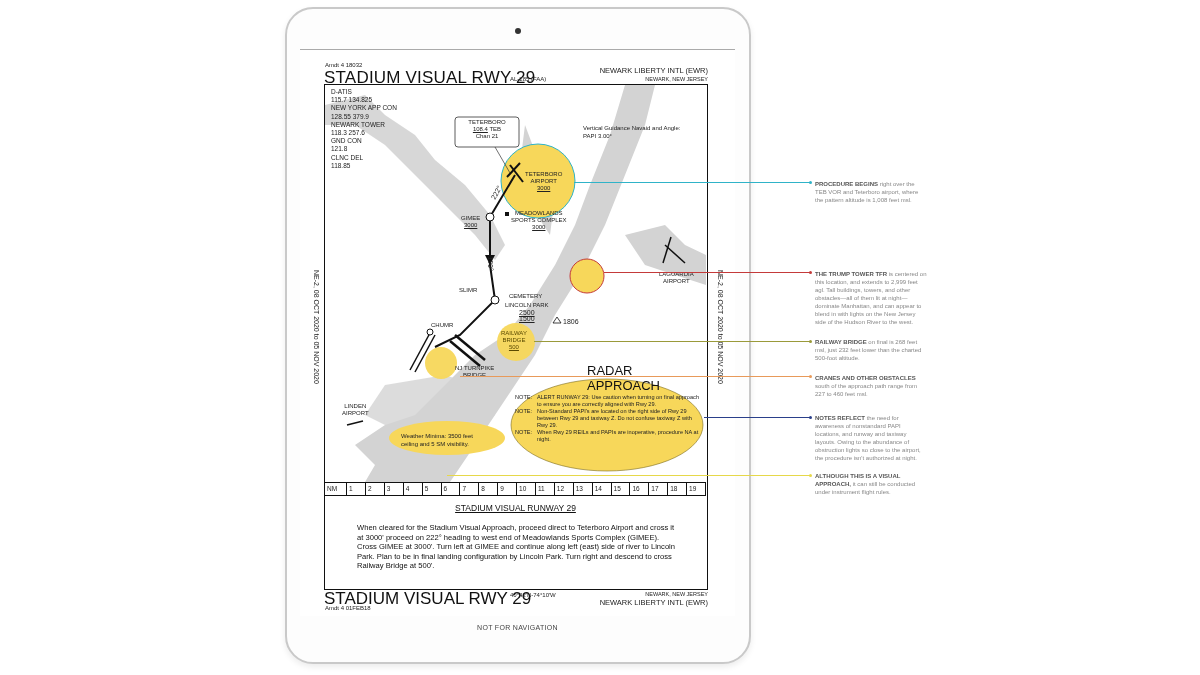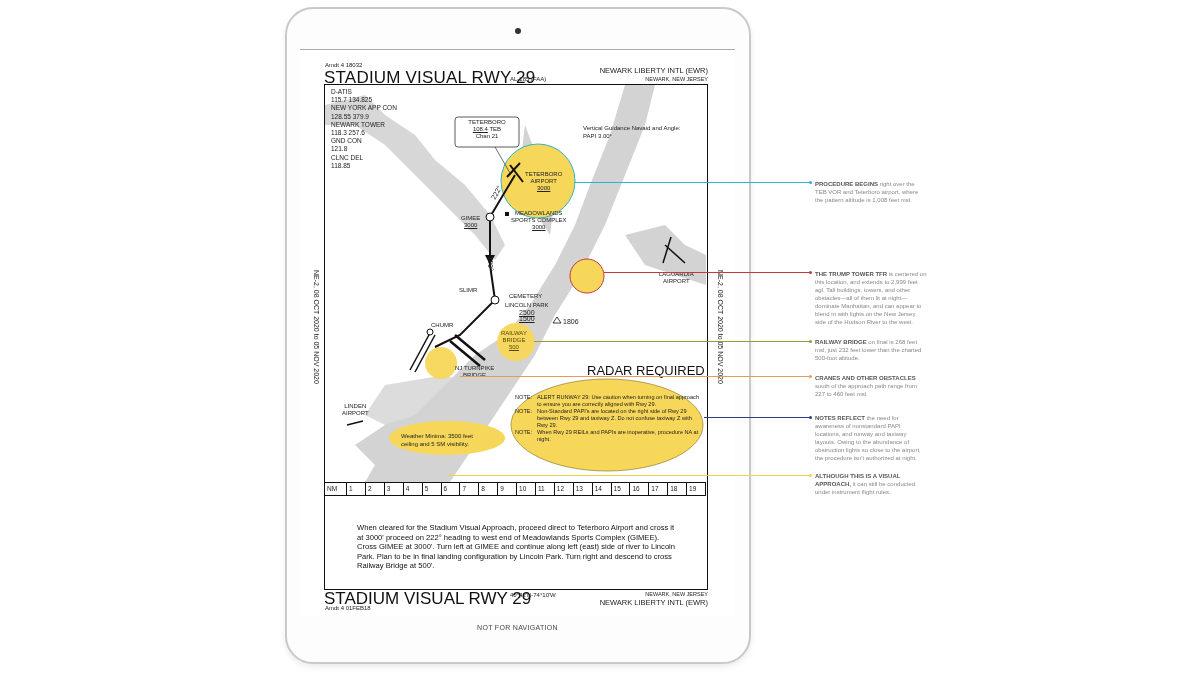--- a/index.html
+++ b/index.html
@@ -155,21 +155,21 @@
   </div>
   <div class="label" style="left:334px;top:186px;">
     <div>LAGUARDIA</div>
     <div>AIRPORT</div>
   </div>
   <div class="label" style="left:17px;top:318px;">
     <div>LINDEN</div>
     <div>AIRPORT</div>
   </div>
 
-  <div class="radar">RADAR REQUIRED</div>
+  <div class="radar">RADAR APPROACH</div>
 
   <div class="notes">
     <div class="row">
         <span class="k">NOTE:</span>
         <span>ALERT RUNWAY 29: Use caution when turning on final approach to ensure you are correctly aligned with Rwy 29.</span>
       </div>
     <div class="row">
         <span class="k">NOTE:</span>
         <span>Non-Standard PAPI's are located on the right side of Rwy 29 between Rwy 29 and taxiway Z. Do not confuse taxiway Z with Rwy 29.</span>
       </div>
@@ -197,20 +197,21 @@
     <span>12</span>
     <span>13</span>
     <span>14</span>
     <span>15</span>
     <span>16</span>
     <span>17</span>
     <span>18</span>
     <span>19</span>
   </div>
 
+  <div class="ptitle">STADIUM VISUAL RUNWAY 29</div>
   <div class="ptext">When cleared for the Stadium Visual Approach, proceed direct to Teterboro Airport and cross it at 3000' proceed on 222° heading to west end of Meadowlands Sports Complex (GIMEE).  Cross GIMEE at 3000'.  Turn left at GIMEE and continue along left (east) side of river to Lincoln Park.  Plan to be in final landing configuration by Lincoln Park.  Turn right and descend to cross Railway Bridge at 500'.</div>
 </div>
 
 <div class="side" style="left:320px;top:270px;">NE-2, 08 OCT 2020 to 05 NOV 2020</div>
 <div class="side" style="left:724px;top:270px;">NE-2, 08 OCT 2020 to 05 NOV 2020</div>
 
 <div class="ftr-title">STADIUM VISUAL RWY 29</div>
 <div class="ftr-amdt">Amdt 4  01FEB18</div>
 <div class="ftr-coord">40°42'N-74°10'W</div>
 <div class="ftr-city">NEWARK, NEW JERSEY</div>

